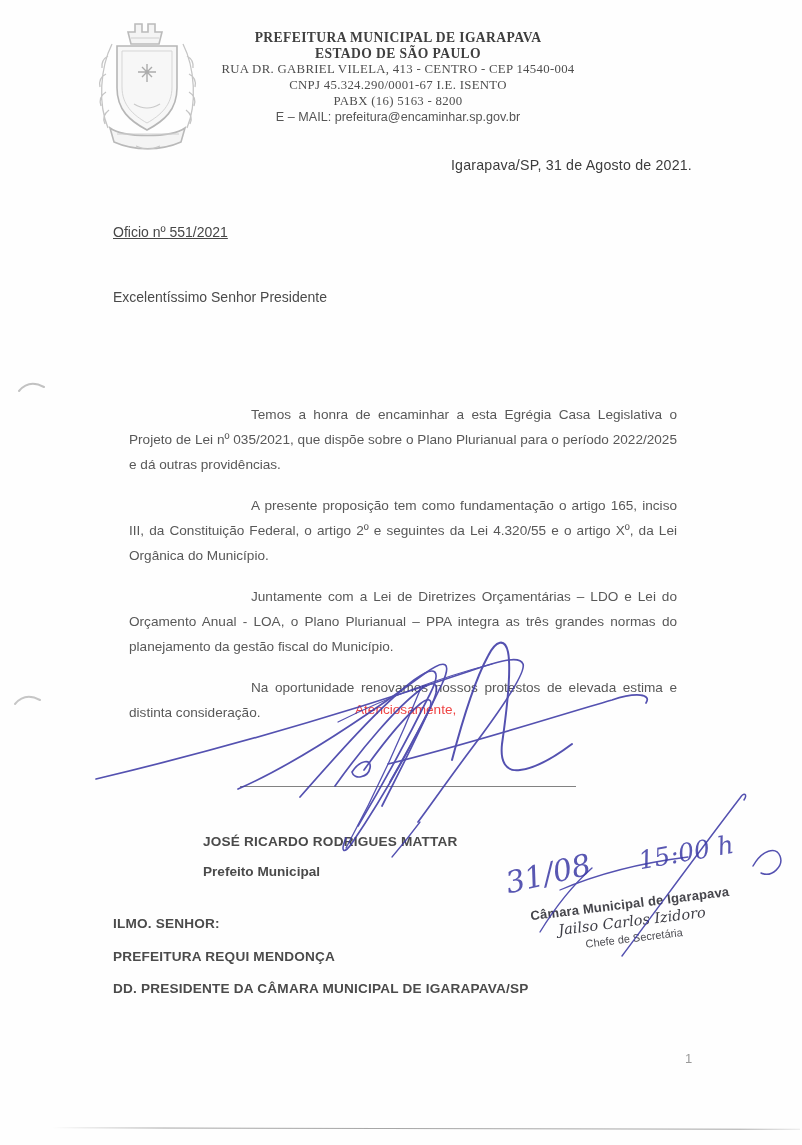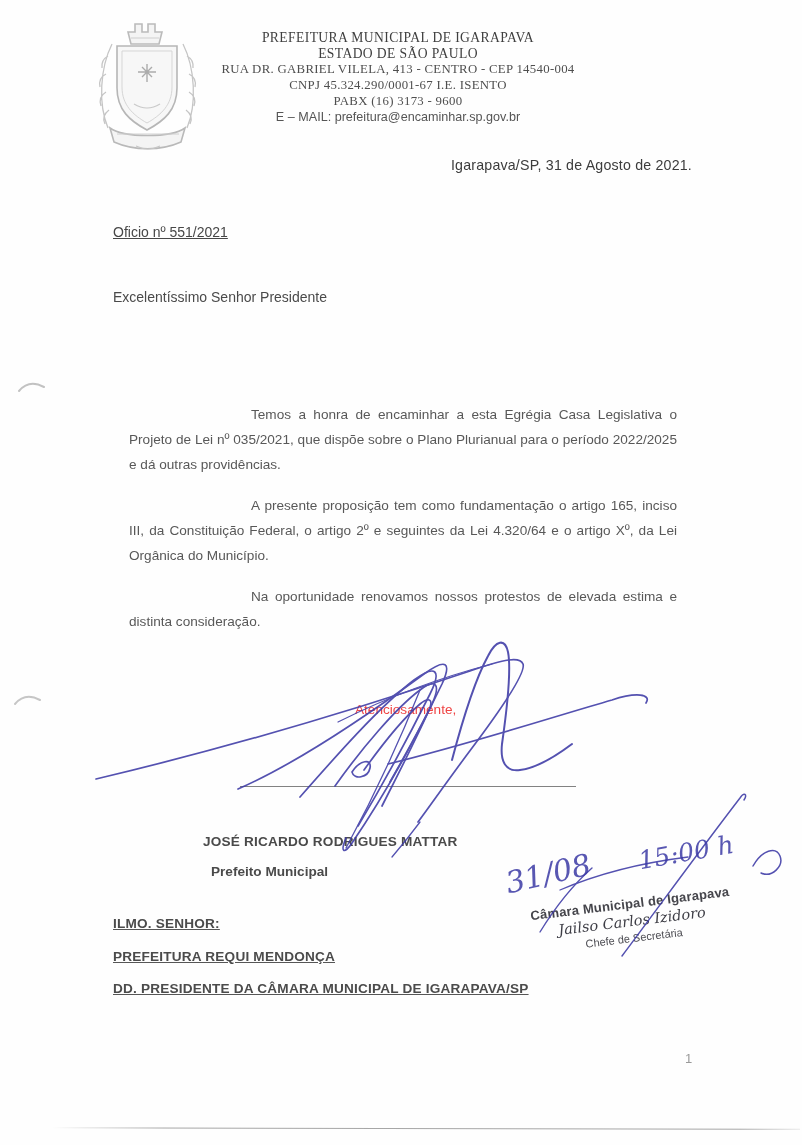--- a/index.html
+++ b/index.html
@@ -14,21 +14,21 @@
     color: #565656;
   }
   
   .crest { position: absolute; left: 84px; top: 12px; width: 128px; height: 142px; opacity: .85; }
   .header-text {
     position: absolute; left: 168px; top: 30px; width: 460px;
     text-align: center; line-height: 15.9px;
   }
   .header-text .org {
     font-family: "Liberation Serif", serif;
-    font-weight: normal; font-size: 13.6px; letter-spacing: .4px; color: #3f3f3f;
+    font-weight: bold; font-size: 13.6px; letter-spacing: .4px; color: #3f3f3f;
     display: block;
   }
   .header-text .addr {
     font-family: "Liberation Serif", serif;
     font-size: 12.8px; letter-spacing: .3px; color: #4e4e4e; display: block;
   }
   .header-text .mail {
     font-family: "Liberation Sans", sans-serif;
     font-size: 12.6px; color: #555; display: block;
   }
@@ -55,39 +55,39 @@
     font-size: 13.6px; color: #ef4444;
   }
   .sig-line {
     position: absolute; left: 240px; top: 786px; width: 336px;
     border-top: 1.6px solid #828282;
   }
   .signer {
     position: absolute; left: 203px; top: 834px; width: 400px; text-align: left;
   }
   .signer .name { font-size: 13.6px; font-weight: bold; color: #4a4a4a; margin: 0 0 15px 0; letter-spacing: .2px; }
-  .signer .title { font-size: 13.6px; font-weight: bold; color: #4a4a4a; margin: 8px; }
+  .signer .title { font-size: 13.6px; font-weight: bold; color: #4a4a4a; margin: 0; }
   
   .stamp {
     position: absolute; left: 498px; top: 896px; width: 268px;
     transform: rotate(-7deg);
     text-align: center; line-height: 16px;
   }
   .stamp .org  { font-size: 13px; font-weight: bold; color: #45454b; margin: 0; letter-spacing: .2px; }
   .stamp .name { font-family: "DejaVu Serif", serif; font-style: italic; font-size: 14.5px; color: #3e3e46; margin: 1px 0 0 0; }
   .stamp .role { font-size: 11px; color: #4c4c52; margin: 1px 0 0 0; }
   .hw {
     position: absolute;
     font-family: "DejaVu Serif", serif; font-style: italic;
     color: #3c3aa5; opacity: .85; white-space: nowrap;
   }
   .hw-date { left: 505px; top: 856px; font-size: 30px; transform: rotate(-13deg); }
   .hw-time { left: 638px; top: 838px; font-size: 25px; transform: rotate(-10deg); }
   
-  .addressee { position: absolute; left: 113px; top: 908px; text-decoration: underline; }
+  .addressee { position: absolute; left: 113px; top: 908px; }
   .addressee p {
     margin: 0; line-height: 32.5px;
     font-size: 13.6px; font-weight: bold; color: #4b4b4b; letter-spacing: .2px;
   }
   
   .ink-overlay { position: absolute; left: 0; top: 0; width: 802px; height: 1145px; pointer-events: none; }
   .page-num { position: absolute; left: 685px; top: 1051px; font-size: 13px; color: #9a9a9a; }
   .bottom-scan-line {
     position: absolute; left: 52px; top: 1128px; width: 748px; height: 1px;
     background: linear-gradient(to right, rgba(120,120,120,0), rgba(95,95,95,.55) 15%, rgba(95,95,95,.55) 92%, rgba(120,120,120,.15));
@@ -119,31 +119,32 @@
     <path d="M26 116 c14 10 61 10 75 0 l-4 14 c-20 9 -47 9 -67 0 z" fill="#f3f3f3" stroke="#adadad"></path>
     <path d="M33 122 h62" stroke="#c8c8c8" stroke-width="1"></path>
     <path d="M52 134 q12 6 24 0" stroke="#bdbdbd" stroke-width="1.2"></path>
   </svg>
 
   <div class="header-text">
     <span class="org">PREFEITURA MUNICIPAL DE IGARAPAVA</span>
     <span class="org">ESTADO DE SÃO PAULO</span>
     <span class="addr">RUA DR. GABRIEL VILELA, 413 - CENTRO - CEP 14540-004</span>
     <span class="addr">CNPJ 45.324.290/0001-67 I.E. ISENTO</span>
-    <span class="addr">PABX (16) 3173 - 9600</span>
+    <span class="addr">PABX (16) 5163 - 8200</span>
     <span class="mail">E – MAIL: prefeitura@encaminhar.sp.gov.br</span>
   </div>
 
   <div class="dateline">Igarapava/SP, 31 de Agosto de 2021.</div>
   <div class="oficio">Oficio nº 551/2021</div>
   <div class="salutation">Excelentíssimo Senhor Presidente</div>
 
   <div class="body-text">
     <p>Temos a honra de encaminhar a esta Egrégia Casa Legislativa o Projeto de Lei nº 035/2021, que dispõe sobre o Plano Plurianual para o período 2022/2025 e dá outras providências.</p>
-    <p>A presente proposição tem como fundamentação o artigo 165, inciso III, da Constituição Federal, o artigo 2º e seguintes da Lei 4.320/64 e o artigo Xº, da Lei Orgânica do Município.</p>
+    <p>A presente proposição tem como fundamentação o artigo 165, inciso III, da Constituição Federal, o artigo 2º e seguintes da Lei 4.320/55 e o artigo Xº, da Lei Orgânica do Município.</p>
+    <p>Juntamente com a Lei de Diretrizes Orçamentárias – LDO e Lei do Orçamento Anual - LOA, o Plano Plurianual – PPA integra as três grandes normas do planejamento da gestão fiscal do Município.</p>
     <p>Na oportunidade renovamos nossos protestos de elevada estima e distinta consideração.</p>
   </div>
 
   <div class="closing">Atenciosamente,</div>
 
   <div class="sig-line"></div>
 
   <div class="signer">
     <p class="name">JOSÉ RICARDO RODRIGUES MATTAR</p>
     <p class="title">Prefeito Municipal</p>

